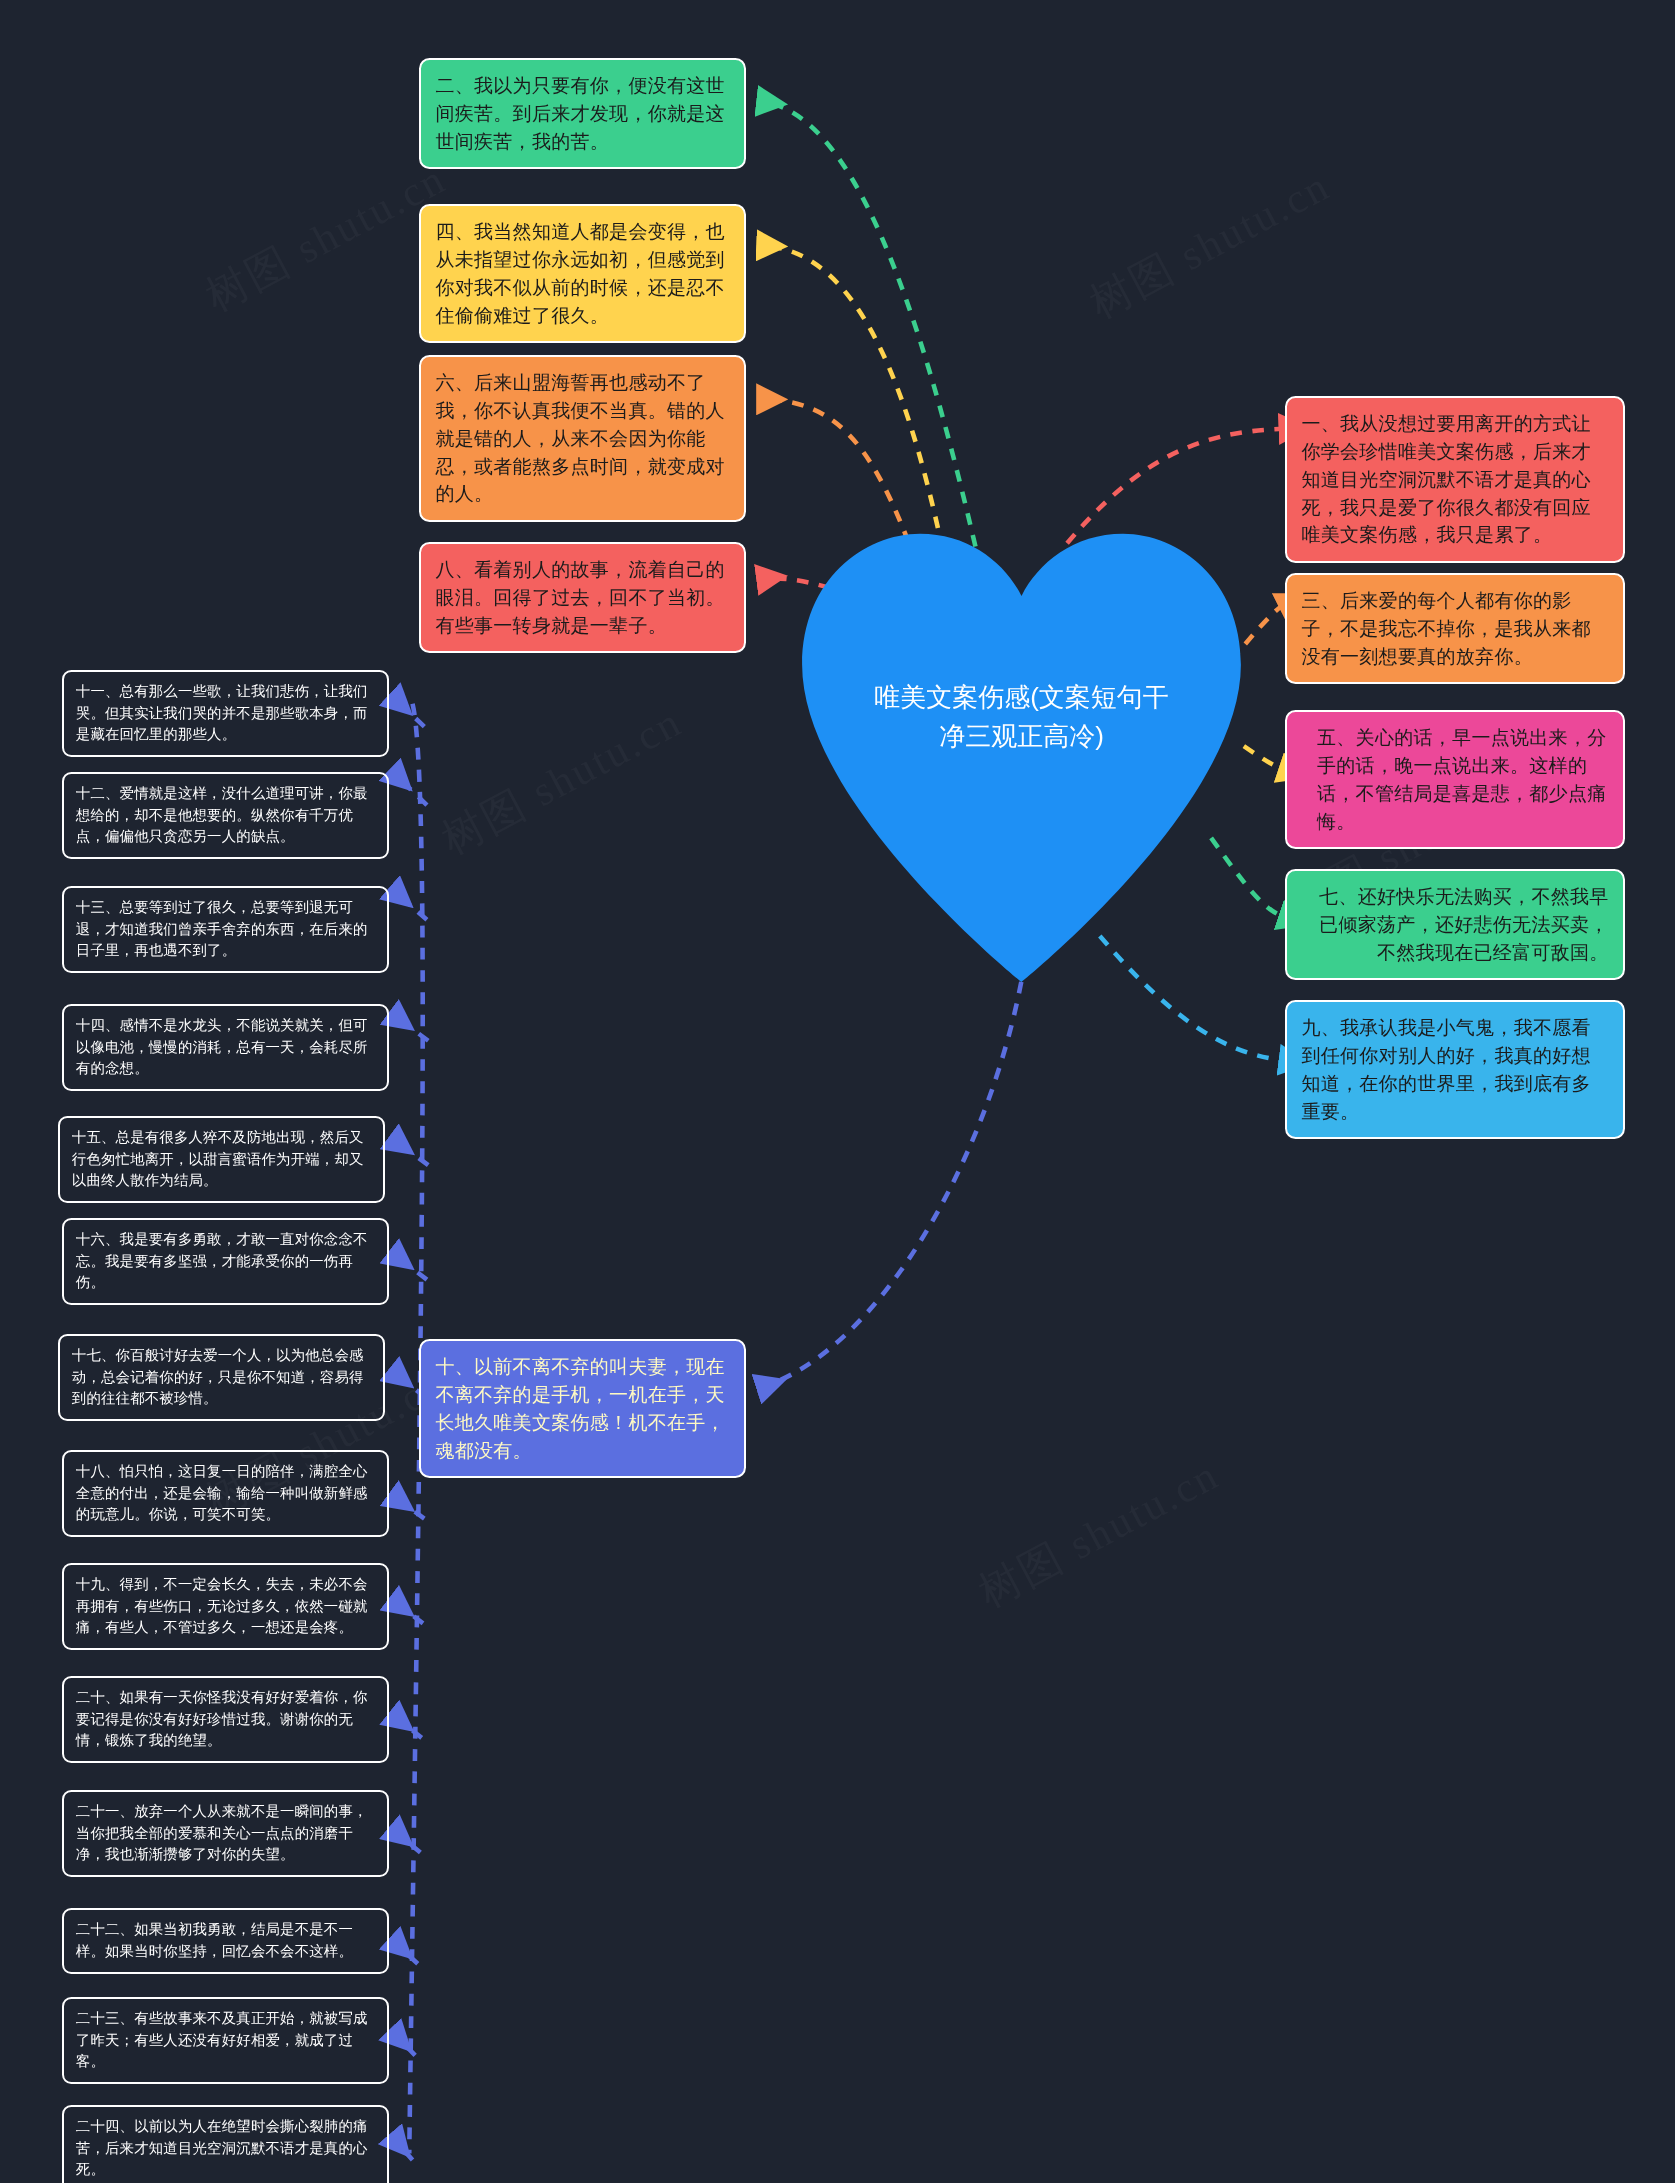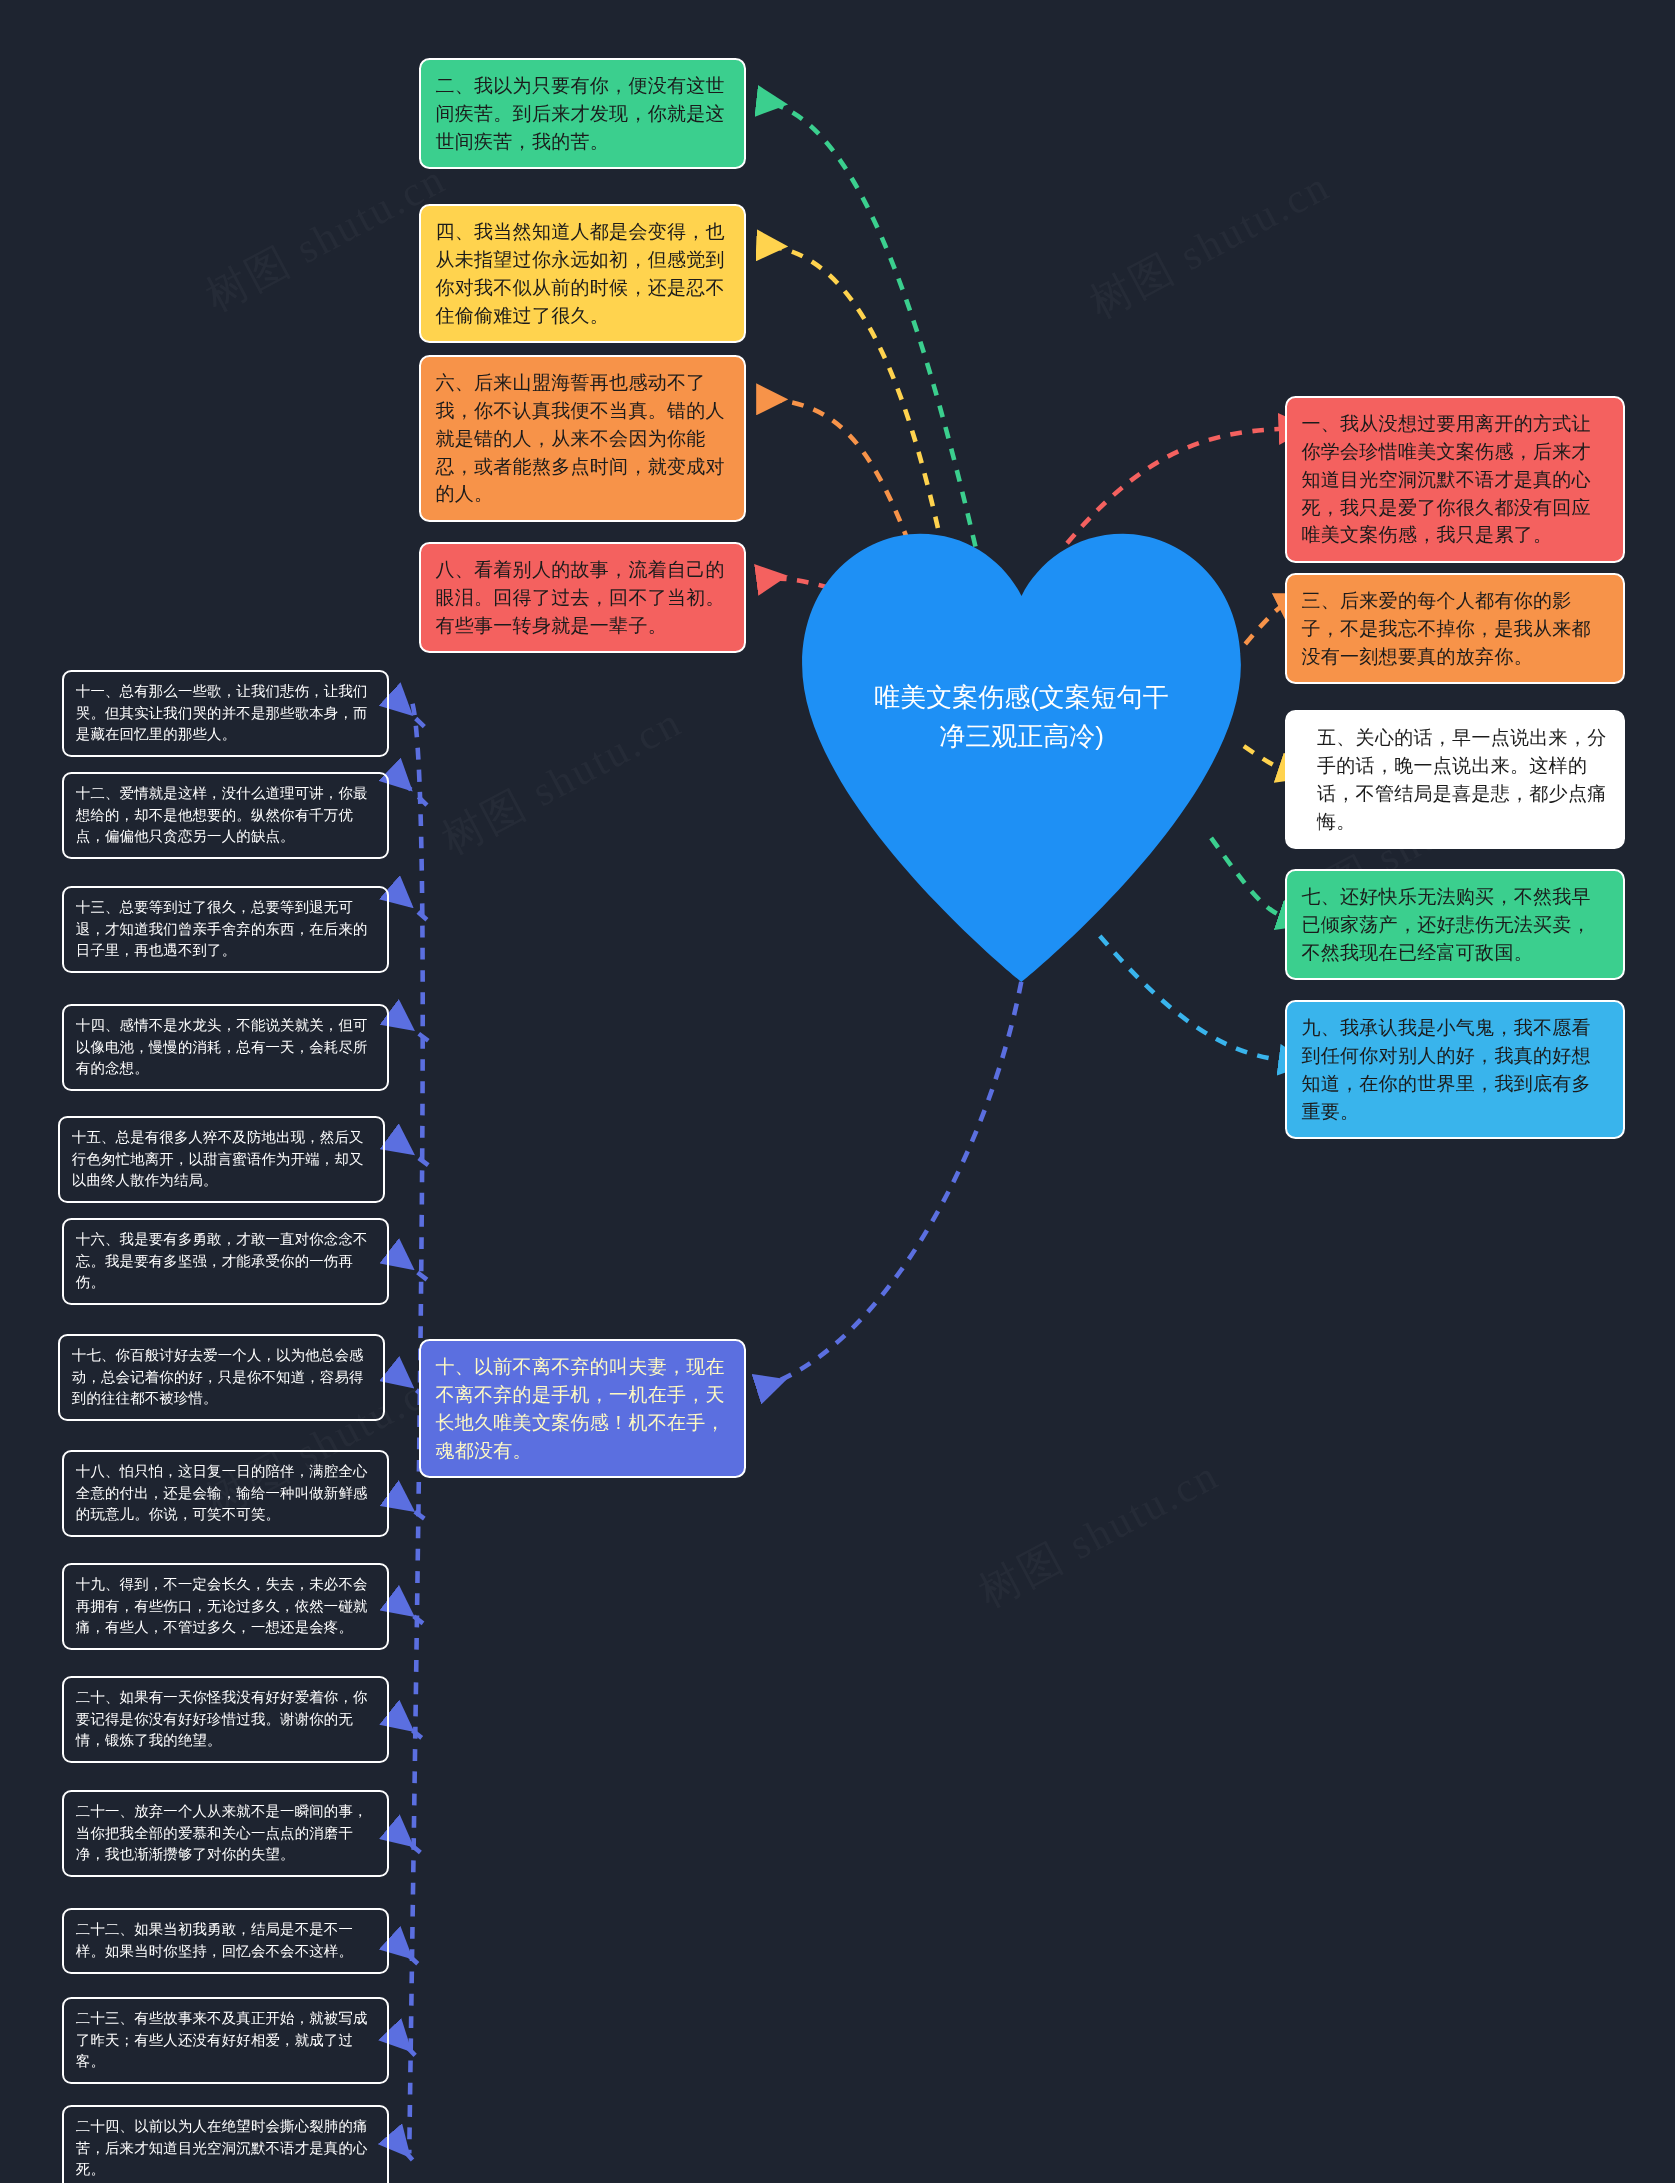--- a/index.html
+++ b/index.html
@@ -178,25 +178,25 @@
   </div>
 
   <div class="card" style="left:1285px; top:396px; width:340px; background:#f4615f;">一、我从没想过要用离开的方式让你学会珍惜唯美文案伤感，后来才知道目光空洞沉默不语才是真的心死，我只是爱了你很久都没有回应唯美文案伤感，我只是累了。</div>
 
   <div class="card" style="left:419px; top:58px; width:327px; background:#3bcf8e;">二、我以为只要有你，便没有这世间疾苦。到后来才发现，你就是这世间疾苦，我的苦。</div>
 
   <div class="card" style="left:1285px; top:573px; width:340px; background:#f79349;">三、后来爱的每个人都有你的影子，不是我忘不掉你，是我从来都没有一刻想要真的放弃你。</div>
 
   <div class="card" style="left:419px; top:204px; width:327px; background:#ffd34e;">四、我当然知道人都是会变得，也从未指望过你永远如初，但感觉到你对我不似从前的时候，还是忍不住偷偷难过了很久。</div>
 
-  <div class="card" style="left:1285px; top:710px; width:340px; background:#ffffff;padding-left:30px;">五、关心的话，早一点说出来，分手的话，晚一点说出来。这样的话，不管结局是喜是悲，都少点痛悔。</div>
+  <div class="card" style="left:1285px; top:710px; width:340px; background:#ec4899;padding-left:30px;">五、关心的话，早一点说出来，分手的话，晚一点说出来。这样的话，不管结局是喜是悲，都少点痛悔。</div>
 
   <div class="card" style="left:419px; top:355px; width:327px; background:#f79349;">六、后来山盟海誓再也感动不了我，你不认真我便不当真。错的人就是错的人，从来不会因为你能忍，或者能熬多点时间，就变成对的人。</div>
 
-  <div class="card" style="left:1285px; top:869px; width:340px; background:#3bcf8e;">七、还好快乐无法购买，不然我早已倾家荡产，还好悲伤无法买卖，不然我现在已经富可敌国。</div>
+  <div class="card" style="left:1285px; top:869px; width:340px; background:#3bcf8e;text-align:right;">七、还好快乐无法购买，不然我早已倾家荡产，还好悲伤无法买卖，不然我现在已经富可敌国。</div>
 
   <div class="card" style="left:419px; top:542px; width:327px; background:#f4615f;">八、看着别人的故事，流着自己的眼泪。回得了过去，回不了当初。有些事一转身就是一辈子。</div>
 
   <div class="card" style="left:1285px; top:1000px; width:340px; background:#39b4ec;">九、我承认我是小气鬼，我不愿看到任何你对别人的好，我真的好想知道，在你的世界里，我到底有多重要。</div>
 
   <div class="card light-text" style="left:419px; top:1339px; width:327px; background:#5b6fe0;">十、以前不离不弃的叫夫妻，现在不离不弃的是手机，一机在手，天长地久唯美文案伤感！机不在手，魂都没有。</div>
 
   <div class="plain" style="left:62px; top:670px; width:327px;">十一、总有那么一些歌，让我们悲伤，让我们哭。但其实让我们哭的并不是那些歌本身，而是藏在回忆里的那些人。</div>
 
   <div class="plain" style="left:62px; top:772px; width:327px;">十二、爱情就是这样，没什么道理可讲，你最想给的，却不是他想要的。纵然你有千万优点，偏偏他只贪恋另一人的缺点。</div>

